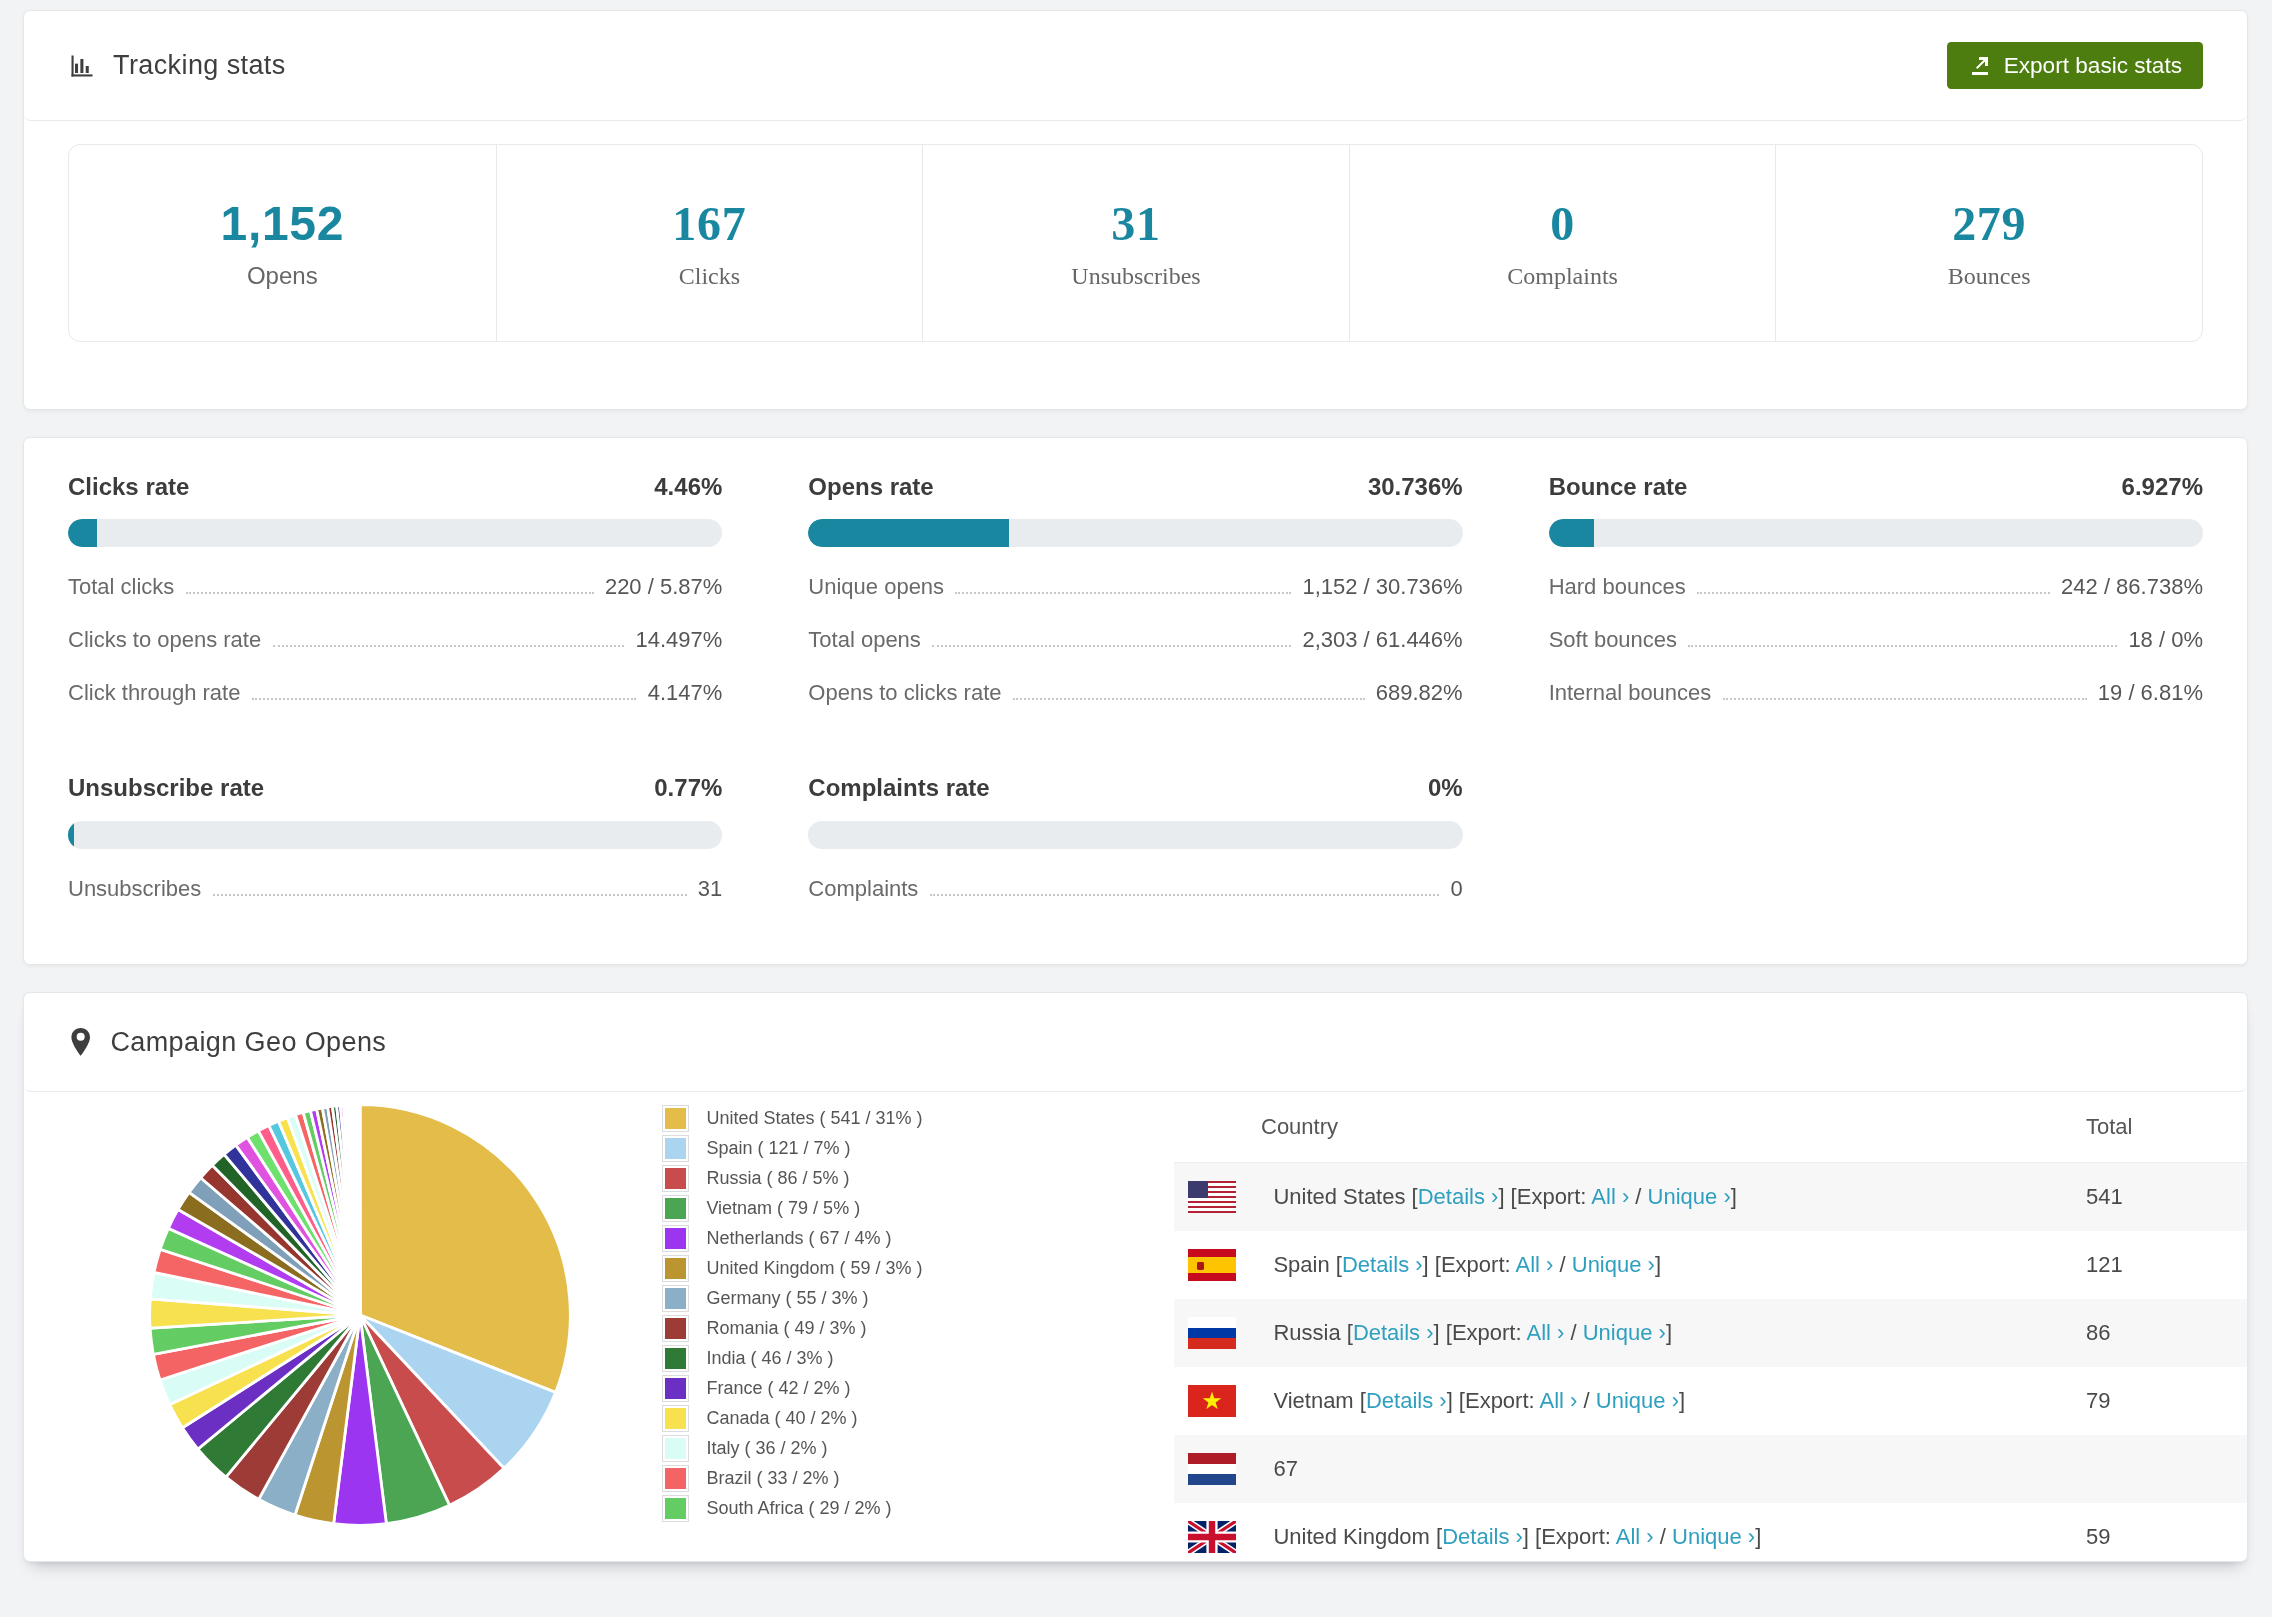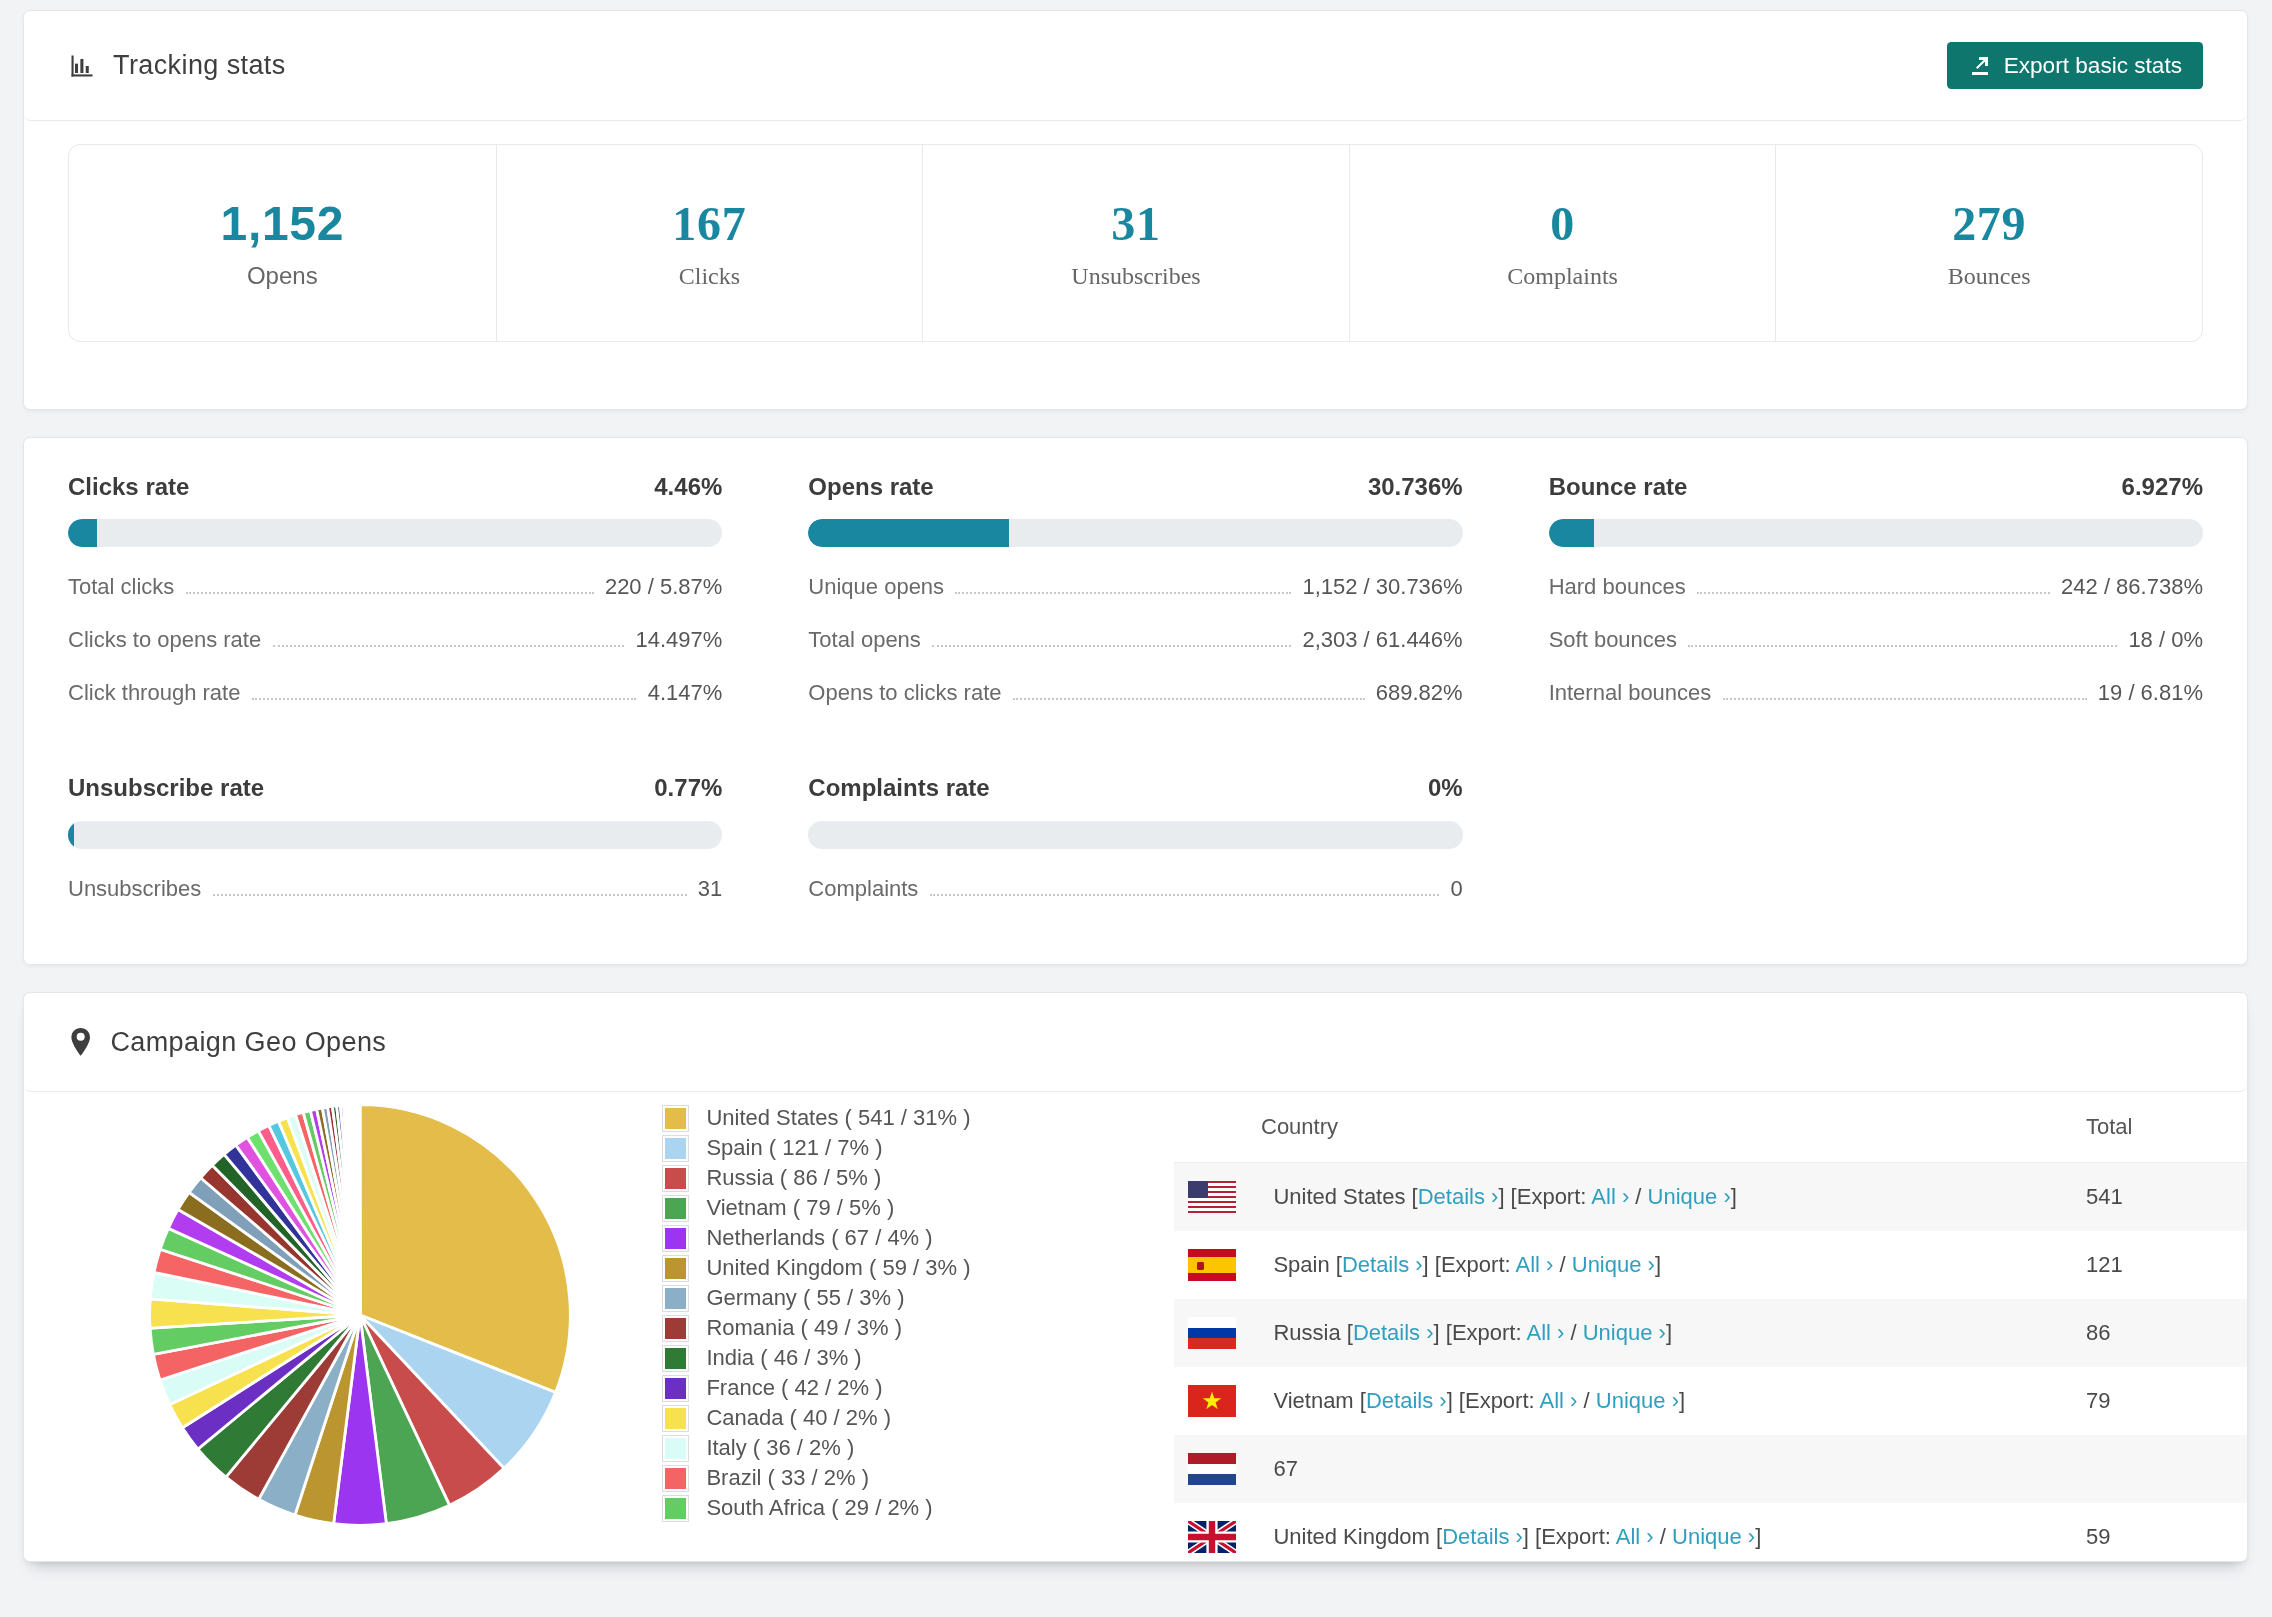--- a/index.html
+++ b/index.html
@@ -55,21 +55,21 @@
   .rate-row .rlbl{color:#6a6a6a;white-space:nowrap;}
   .rate-row .leader{flex:1;border-bottom:2.1px dotted #c7c7c7;margin:0 11.3px 5px 11.3px;}
   .rate-row .rval{color:#565656;white-space:nowrap;}
   
   .geo-content{position:relative;height:503px;}
   #geo-pie{position:absolute;left:120px;top:7px;}
   .legend{position:absolute;left:639px;top:11.3px;}
   .legend-item{display:flex;align-items:center;height:30px;}
   .swatch{width:21px;height:21px;border:2.1px solid #fff;outline:1.4px solid #dcdcdc;
     box-sizing:content-box;margin-right:18.4px;flex:none;}
-  .legend-item .ltext{font-size:22px;color:#555;white-space:nowrap;}
+  .legend-item .ltext{font-size:18px;color:#555;white-space:nowrap;}
   
   .geo-table{position:absolute;left:1150px;top:0;width:1074px;}
   .gt-head{display:flex;align-items:center;height:71px;padding:0 14px;
     font-size:22px;color:#555;border-bottom:0.7px solid #edeeef;box-sizing:border-box;}
   .gt-head .h-country{margin-left:73px;}
   .gt-head .h-total{margin-left:auto;width:148px;}
   .gt-row{display:flex;align-items:center;height:68px;padding:0 14px;box-sizing:border-box;gap:12px;}
   .gt-row:nth-child(odd){background:#f7f7f8;}
   .flag{width:48px;height:32px;margin-right:25.4px;flex:none;position:relative;overflow:hidden;}
   .flag svg{display:block;width:100%;height:100%;}
@@ -96,21 +96,21 @@
           <g fill="#3e3e3e">
             <rect x="6" y="10" width="2.6" height="8"></rect>
             <rect x="10.6" y="6" width="2.6" height="12"></rect>
             <rect x="15.2" y="12" width="2.6" height="6"></rect>
             <rect x="3" y="3" width="1.8" height="18"></rect>
             <rect x="3" y="19.2" width="18" height="1.8"></rect>
           </g>
         </svg>
     </span>
     <span>Tracking stats</span>
-    <button class="btn-export" style="background: #0f766e;">
+    <button class="btn-export" style="background: #4d7c0f;">
       <span style="display:flex;">
         <svg width="24" height="24" viewBox="0 0 24 24" fill="#fff">
             <path d="M4 18h16v3H4z"></path>
             <path d="M8 13.6 15.6 6H11V3h9v9h-3V7.4L9.4 15z"></path>
           </svg>
       </span>
       <span>Export basic stats</span>
     </button>
   </div>
   <div class="summary" id="summary-row">

